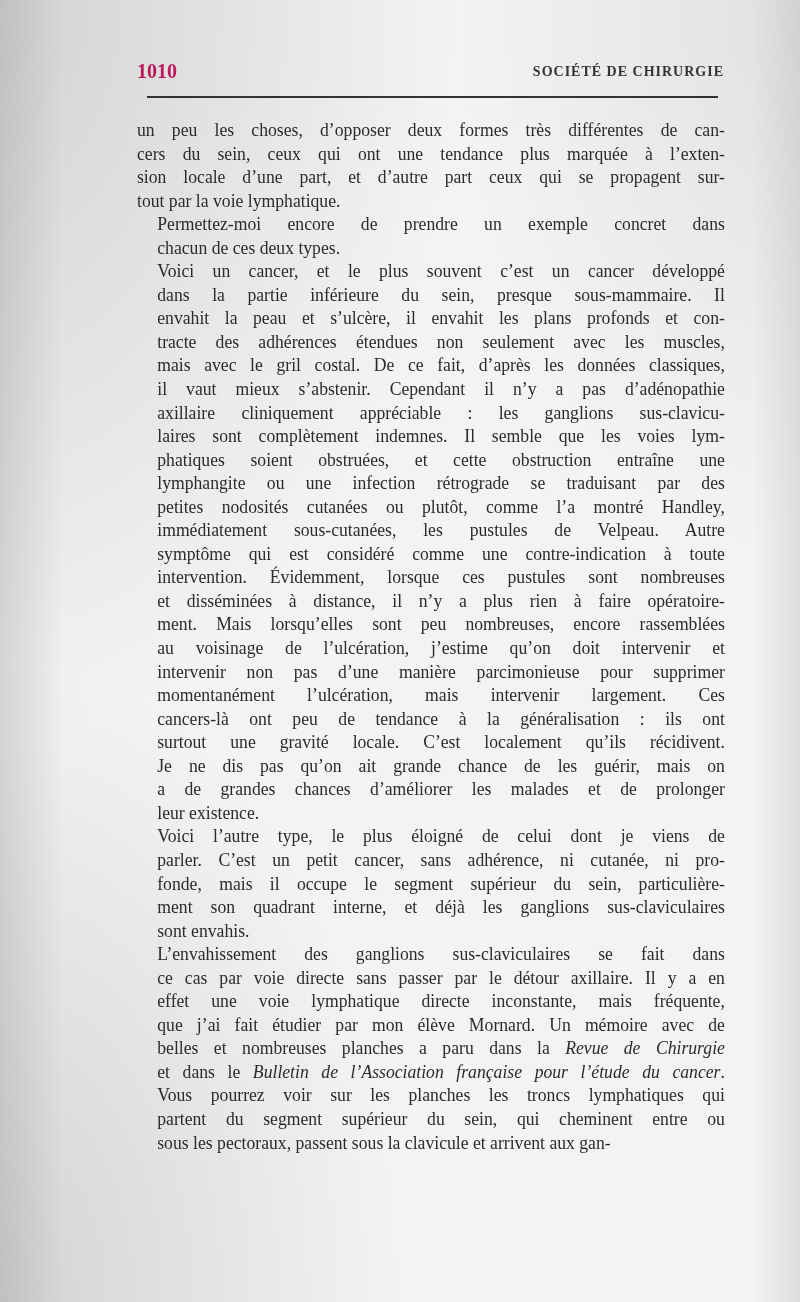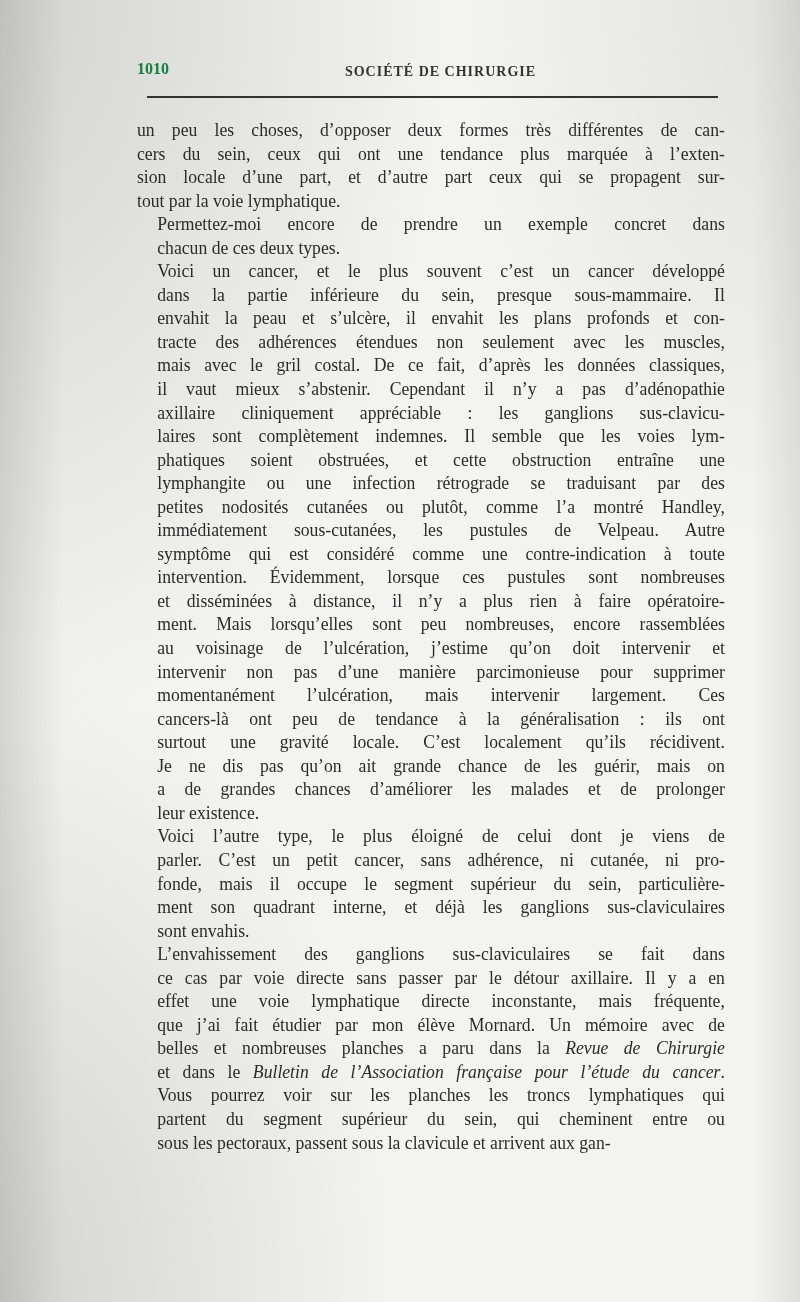--- a/index.html
+++ b/index.html
@@ -16,25 +16,25 @@
     color: #2a2a2a;
   }
   .page {
     position: absolute; left: 137px; top: 58px; width: 587px;
   }
   .header {
     position: relative; height: 30px;
   }
   .page-number {
     position: absolute; left: 0; top: 2px;
-    font-family: "Liberation Serif", serif; font-weight: bold; font-size: 16px;
-    color: #15803d; letter-spacing: 0px;
+    font-family: "Liberation Serif", serif; font-weight: bold; font-size: 20px;
+    color: #be185d; letter-spacing: 0px;
   }
   .running-title {
-    position: absolute; left: 0; right: 0; top: 6px; text-align: center;
+    position: absolute; left: 0; right: 0; top: 6px; text-align: right;
     font-family: "Liberation Serif", serif; font-weight: bold; font-size: 14px;
     letter-spacing: 1px; color: #333;
     padding-left: 20px;
   }
   .rule {
     position: absolute; left: 10px; right: 6px; top: 38px; height: 2px; background: #333;
   }
   .body-text {
     position: absolute; top: 60px; left: 0; width: 588px;
     font-family: "Liberation Serif", serif;

